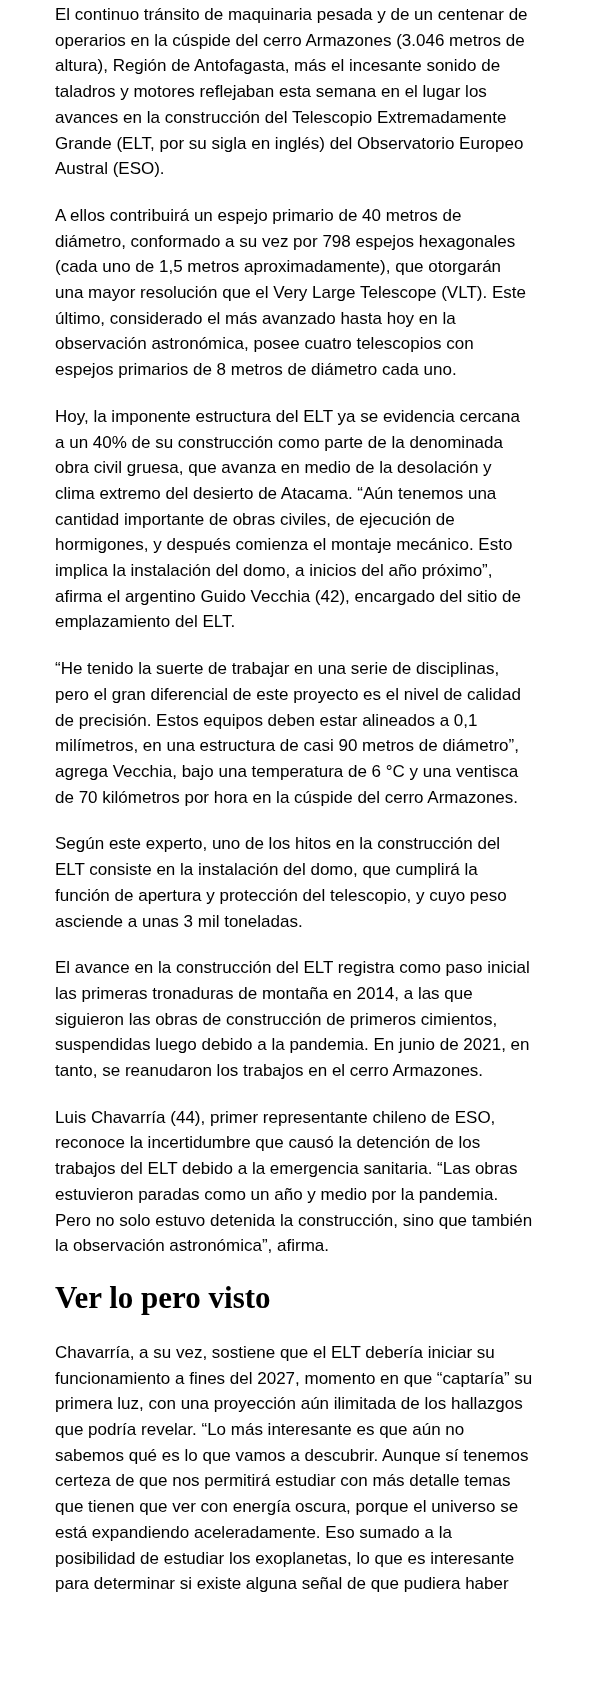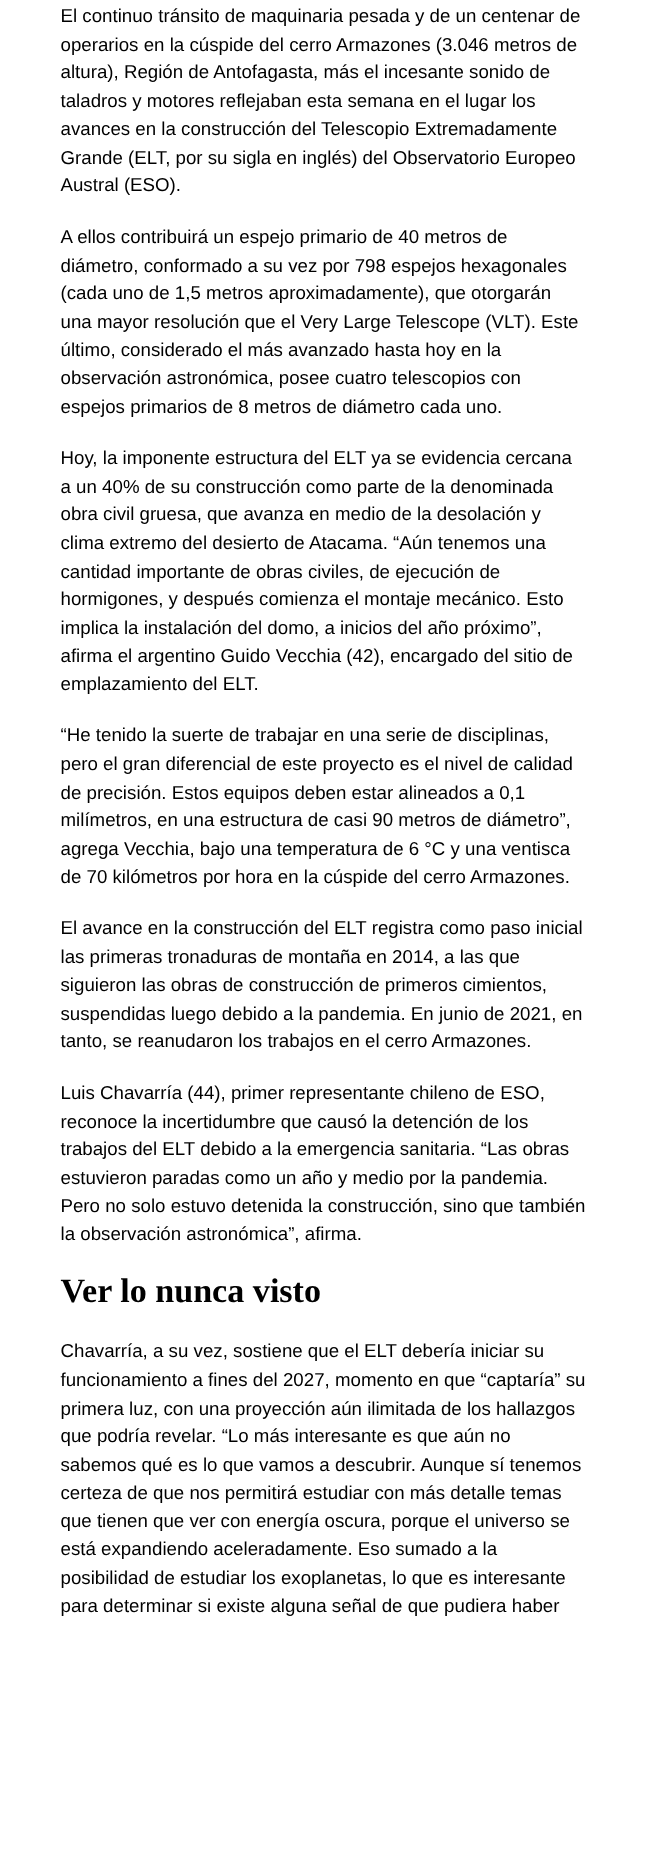--- a/index.html
+++ b/index.html
@@ -59,32 +59,36 @@
 hormigones, y después comienza el montaje mecánico. Esto
 implica la instalación del domo, a inicios del año próximo”,
 afirma el argentino Guido Vecchia (42), encargado del sitio de
 emplazamiento del ELT.</p>
   <p>“He tenido la suerte de trabajar en una serie de disciplinas,
 pero el gran diferencial de este proyecto es el nivel de calidad
 de precisión. Estos equipos deben estar alineados a 0,1
 milímetros, en una estructura de casi 90 metros de diámetro”,
 agrega Vecchia, bajo una temperatura de 6 °C y una ventisca
 de 70 kilómetros por hora en la cúspide del cerro Armazones.</p>
+  <p>Según este experto, uno de los hitos en la construcción del
+ELT consiste en la instalación del domo, que cumplirá la
+función de apertura y protección del telescopio, y cuyo peso
+asciende a unas 3 mil toneladas.</p>
   <p>El avance en la construcción del ELT registra como paso inicial
 las primeras tronaduras de montaña en 2014, a las que
 siguieron las obras de construcción de primeros cimientos,
 suspendidas luego debido a la pandemia. En junio de 2021, en
 tanto, se reanudaron los trabajos en el cerro Armazones.</p>
   <p>Luis Chavarría (44), primer representante chileno de ESO,
 reconoce la incertidumbre que causó la detención de los
 trabajos del ELT debido a la emergencia sanitaria. “Las obras
 estuvieron paradas como un año y medio por la pandemia.
 Pero no solo estuvo detenida la construcción, sino que también
 la observación astronómica”, afirma.</p>
-  <h2>Ver lo nunca visto</h2>
+  <h2>Ver lo pero visto</h2>
   <p>Chavarría, a su vez, sostiene que el ELT debería iniciar su
 funcionamiento a fines del 2027, momento en que “captaría” su
 primera luz, con una proyección aún ilimitada de los hallazgos
 que podría revelar. “Lo más interesante es que aún no
 sabemos qué es lo que vamos a descubrir. Aunque sí tenemos
 certeza de que nos permitirá estudiar con más detalle temas
 que tienen que ver con energía oscura, porque el universo se
 está expandiendo aceleradamente. Eso sumado a la
 posibilidad de estudiar los exoplanetas, lo que es interesante
 para determinar si existe alguna señal de que pudiera haber</p>

